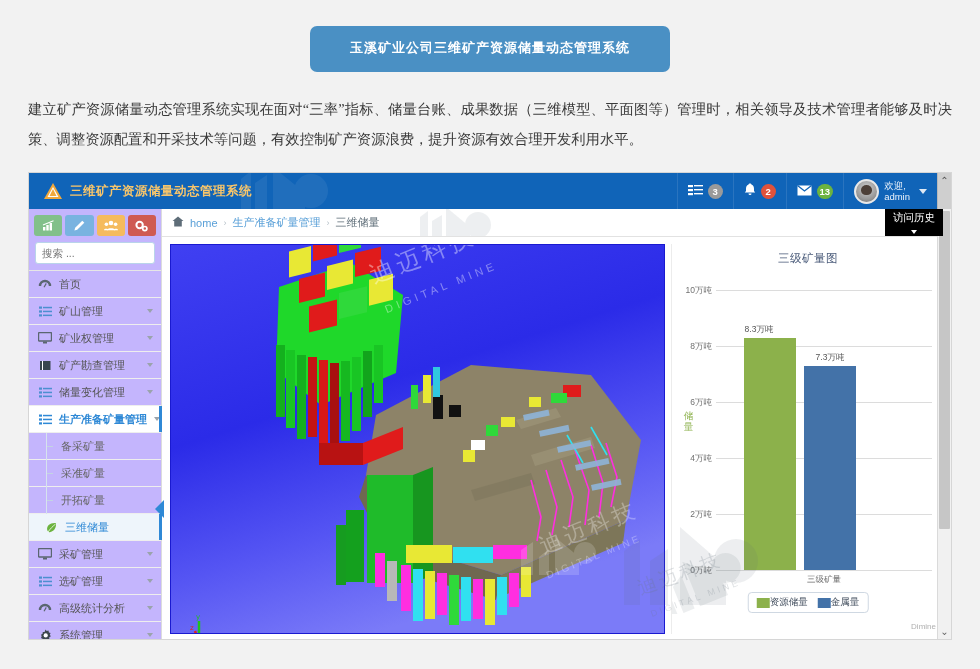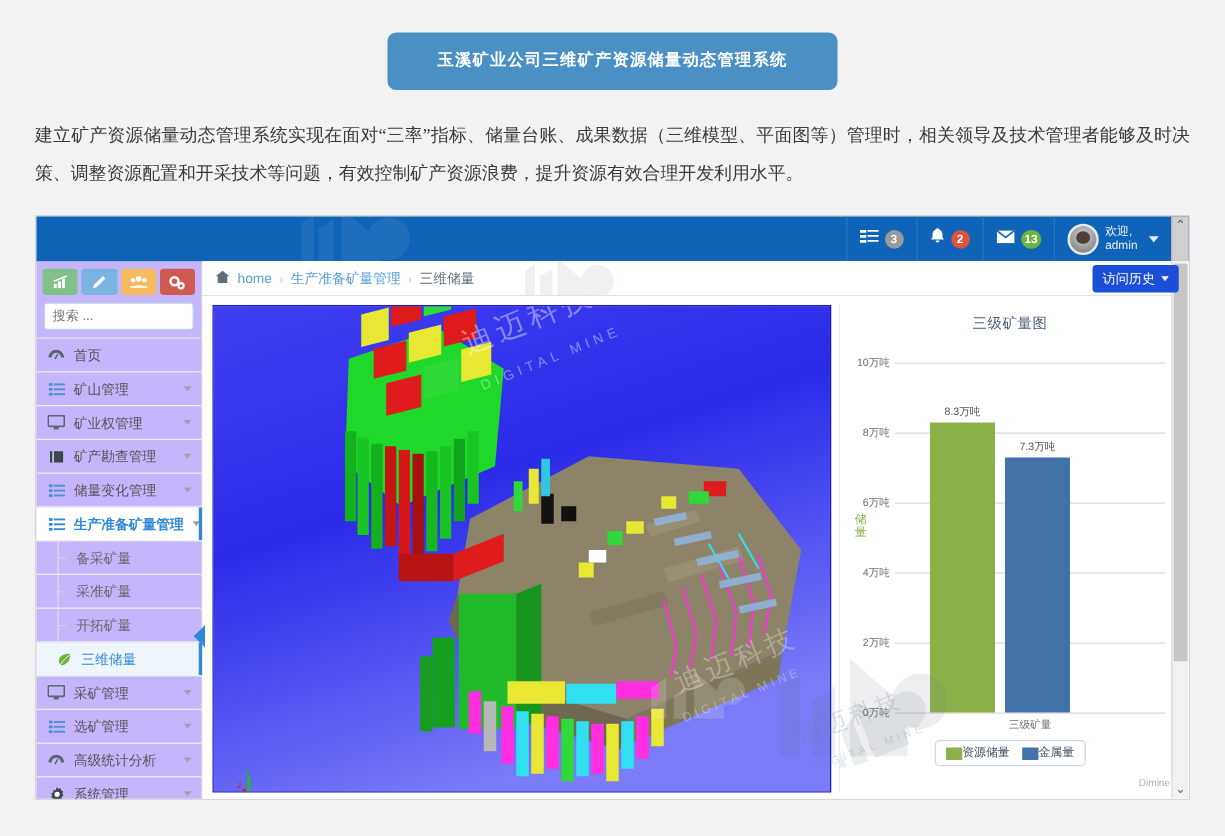--- a/index.html
+++ b/index.html
@@ -166,23 +166,23 @@
   .content { flex: 1; display: flex; flex-direction: column; background: #fff; position: relative; }
   .crumbbar {
     height: 28px; display: flex; align-items: center; padding: 0 8px 0 10px;
     border-bottom: 1px solid #e2e2e2; background: #fff; position: relative; overflow: hidden;
   }
   .crumb { font-size: 11px; color: #7f8d99; display: flex; align-items: center; gap: 6px; z-index: 2; }
   .crumb .link { color: #5aa0d8; }
   .crumb .sep { color: #b8c2ca; font-size: 9px; }
   .crumb .cur { color: #5e6d78; }
   .hist-btn {
-    margin-left: auto; background: #1d4ed8; color: #fff;
+    margin-left: auto; background: #000000; color: #fff;
     font-size: 10.5px; padding: 4px 8px; border-radius: 3px;
-    display: flex; align-items: center; gap: 5px; z-index: 2;
+    display: flex; align-items: center; gap: 5px; z-index: 2; flex-direction: column;
   }
   .hist-btn .caret {
     width: 0; height: 0; border-left: 3.5px solid transparent; border-right: 3.5px solid transparent;
     border-top: 4.5px solid #fff;
   }
 
   .panes { flex: 1; display: flex; padding: 7px 7px 7px 8px; gap: 6px; background: #fff; position: relative; }
 
   
   .viewport {
@@ -247,20 +247,30 @@
 <body>
 
 <div class="page-title-wrap">
   <div class="page-title">玉溪矿业公司三维矿产资源储量动态管理系统</div>
 </div>
 <div class="page-desc">建立矿产资源储量动态管理系统实现在面对“三率”指标、储量台账、成果数据（三维模型、平面图等）管理时，相关领导及技术管理者能够及时决策、调整资源配置和开采技术等问题，有效控制矿产资源浪费，提升资源有效合理开发利用水平。</div>
 
 <div class="app">
 
   <div class="topbar">
+    <div class="brand">
+      <span class="brand-logo">
+        <svg width="20" height="18" viewBox="0 0 20 18">
+          <polygon points="10,1 19,17 1,17" fill="#f2a93b"></polygon>
+          <polygon points="10,5 15.5,15 4.5,15" fill="#ffffff"></polygon>
+          <polygon points="10,7 13.5,14 6.5,14" fill="#f2a93b"></polygon>
+        </svg>
+      </span>
+      <span class="brand-text">三维矿产资源储量动态管理系统</span>
+    </div>
 
     <span class="topbar-wm">
       <svg width="120" height="60" viewBox="0 0 120 60">
         <g fill="#ffffff" opacity="0.22">
           <path d="M14 56 L14 18 L24 10 L24 56 Z"></path>
           <path d="M28 56 L28 22 L40 14 L40 56 Z"></path>
           <path d="M46 56 L46 6 L78 32 L78 56 Z"></path>
           <circle cx="84" cy="30" r="17"></circle>
         </g>
       </svg>
@@ -696,21 +706,21 @@
             <div class="grid-line" style="top:188px;"></div>
             <div class="ytick" style="top:188px;">4万吨</div>
             <div class="grid-line" style="top:244px;"></div>
             <div class="ytick" style="top:244px;">2万吨</div>
             <div class="grid-line" style="top:300px;"></div>
             <div class="ytick" style="top:300px;">0万吨</div>
 
             <div class="ylabel">储量</div>
 
             <div class="bar" style="left:72px; width:52px; height:232px; top:68px; background:#8cb14b;"></div>
-            <div class="bar-val" style="left:63px; top:54px;">8.3万吨</div>
+            <div class="bar-val" style="left:52px; top:54px;">8.3万吨</div>
 
             <div class="bar" style="left:132px; width:52px; height:204px; top:96px; background:#4372a8;"></div>
             <div class="bar-val" style="left:123px; top:82px;">7.3万吨</div>
 
             <div class="xlabel" style="top:304px;">三级矿量</div>
 
             <div class="legend" style="top:322px;">
               <span class="lg-item">
                 <span class="lg-sw" style="background:#8cb14b;"></span>
                 <span>资源储量</span>

